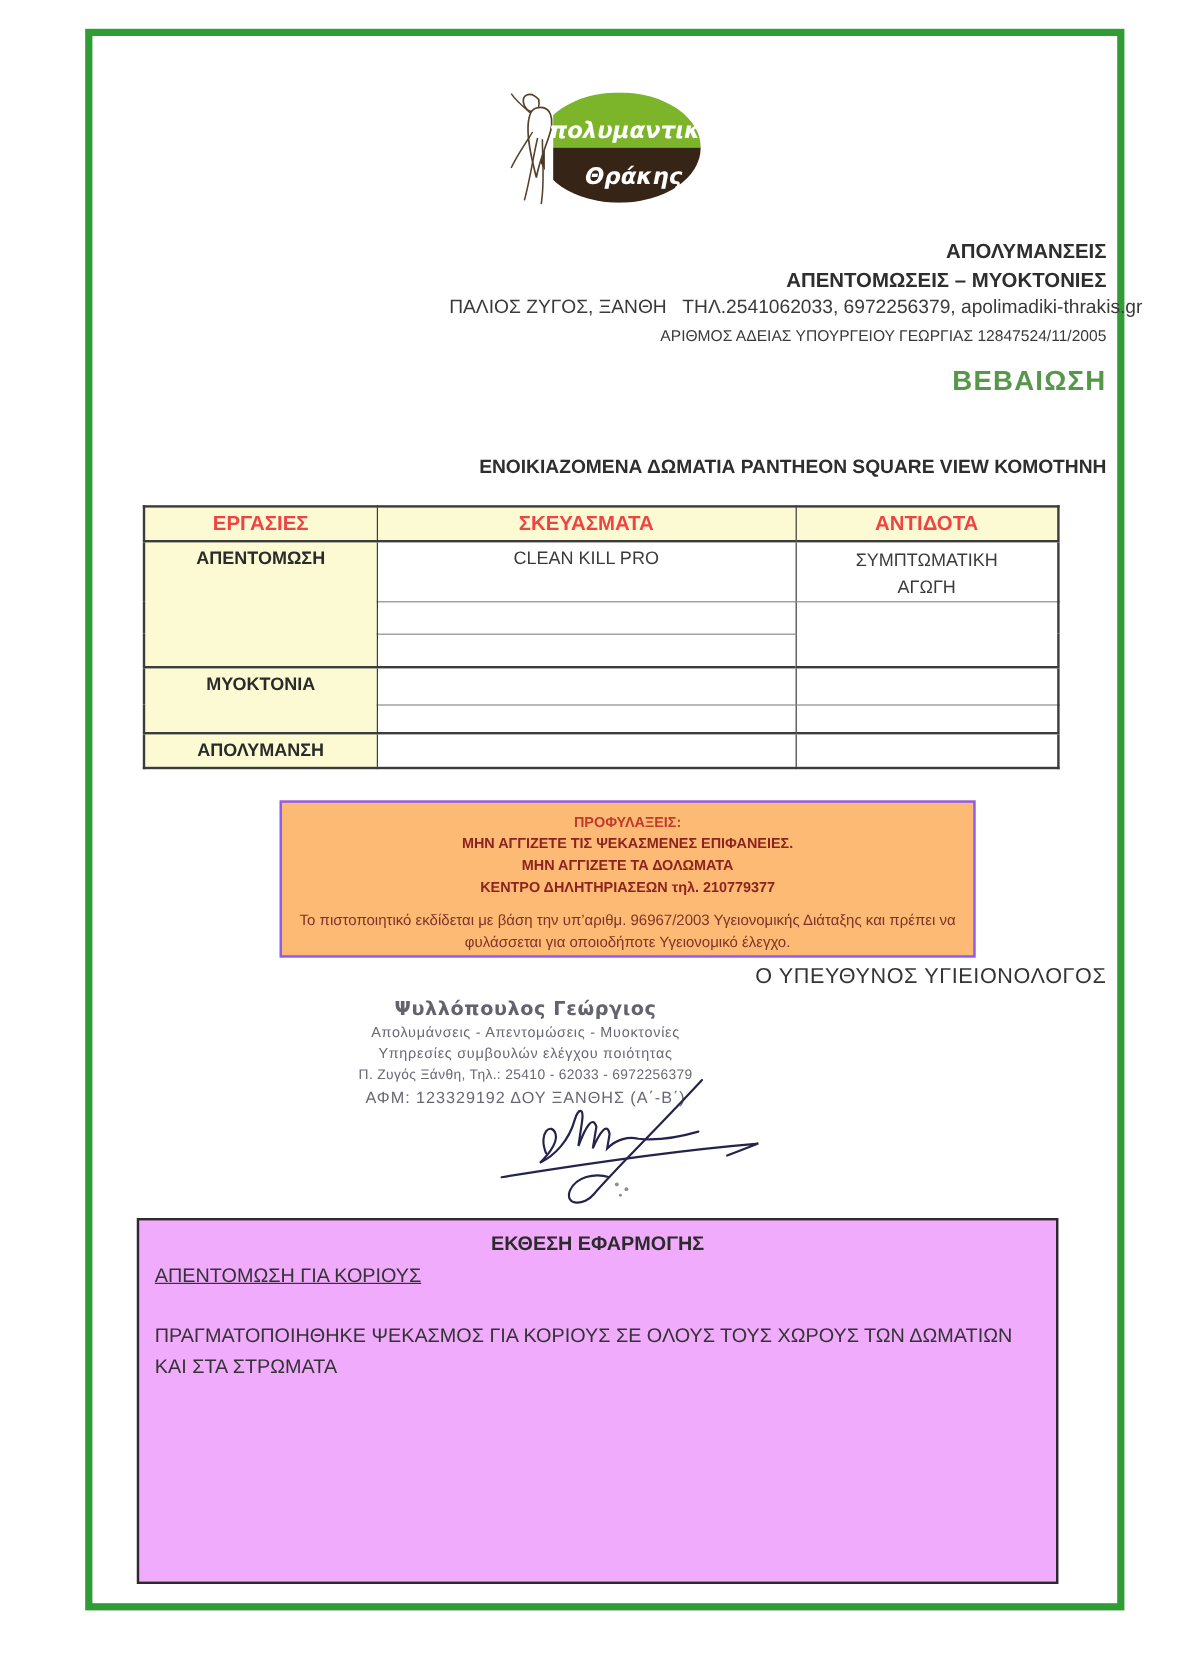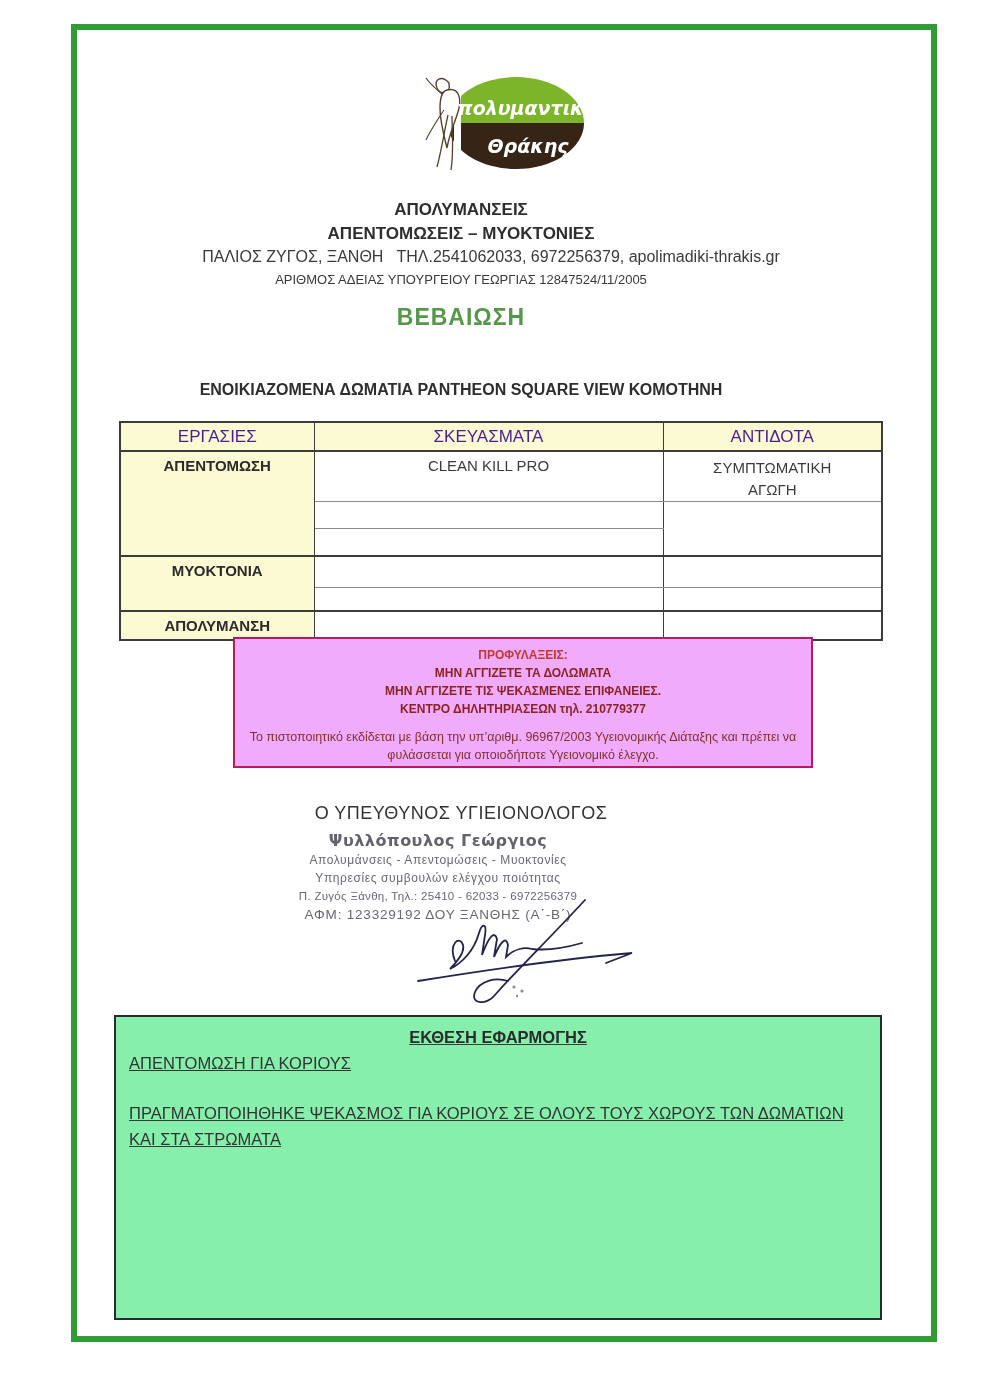--- a/index.html
+++ b/index.html
@@ -7,66 +7,66 @@
     position:relative; width:990px; height:1400px; background:#ffffff;
     font-family:"Liberation Sans", sans-serif; color:#3b3b3b; overflow:hidden;
   }
   .frame {
     position:absolute; left:71px; top:24px; width:854px; height:1306px;
     border:6px solid #2f9c34;
   }
   
   .logo-wrap { position:absolute; left:418px; top:70px; width:174px; height:112px; }
   
-  .cline { position:absolute; left:0; width:922px; text-align:center; }
+  .cline { position:absolute; left:0; width:922px; text-align:right; }
   .h1 { top:200px; font-size:17px; font-weight:bold; color:#2e2e2e; }
   .h2 { top:224px; font-size:17px; font-weight:bold; color:#2e2e2e; }
   .h3 { top:248px; font-size:16px; color:#3a3a3a; white-space:pre-wrap;padding-left:30px; }
   .h4 { top:272px; font-size:13px; color:#3a3a3a; }
   .doc-title { top:304px; font-size:23px; font-weight:bold; color:#56984a; letter-spacing:1px; }
   .stmt { top:355px; font-size:16px; color:#3a3a3a; }
   .stmt .date { color:#e5261f; font-weight:bold; }
   .loc { top:381px; font-size:16px; font-weight:bold; color:#2e2e2e; }
   
   table.work { position:absolute; left:119px; top:421px; width:762px; border-collapse:collapse; table-layout:fixed; border:2px solid #3c3c3c; }
   table.work th, table.work td { padding:0; margin:0; font-size:15px; vertical-align:top; }
   table.work th {
-    background:#fbfad2; color:#4c1d95; font-weight:normal; font-size:17px;
+    background:#fbfad2; color:#ef4444; font-weight:bold; font-size:17px;
     border:1px solid #3c3c3c; border-bottom:2px solid #3c3c3c; vertical-align:middle;
   }
   table.work td {
     border-left:1px solid #3c3c3c; border-right:1px solid #3c3c3c;
     border-top:1px solid #8c8c8c; border-bottom:1px solid #8c8c8c;
     text-align:center; padding-top:5px;
   }
   table.work td.task { background:#fbfad2; font-weight:bold; color:#2b2b2b; }
   table.work .group-end { border-bottom:2px solid #3c3c3c; }
   tr.r0{height:29px} tr.r1{height:49px} tr.r2{height:27px} tr.r3{height:28px}
   tr.r4{height:31px} tr.r5{height:24px} tr.r6{height:29px}
   .antidote-inner { max-width:150px; margin:0 auto; line-height:1.45; }
   
   .notice {
-    position:absolute; left:233px; top:637px; width:576px; height:120px;
-    background:#f0abfc; border:2px solid #be185d; text-align:center; padding-top:7px; box-sizing:content-box;
+    position:absolute; left:233px; top:667px; width:576px; height:120px;
+    background:#fdba74; border:2px solid #8b5cf6; text-align:center; padding-top:7px; box-sizing:content-box;
   }
   .notice .n-title { font-size:12px; font-weight:bold; color:#c03a2e; line-height:18px; }
   .notice .n-line { font-size:12px; font-weight:bold; color:#8d2321; line-height:18px; }
   .notice .n-par { margin-top:10px; font-size:12.5px; color:#82312a; line-height:18px; padding:0 12px; }
   
   .role { top:803px; font-size:18px; color:#333333; letter-spacing:0.5px; }
   .stamp { position:absolute; left:0; top:831px; width:876px; text-align:center; color:#686874; }
   .stamp .s-name { font-family:"DejaVu Sans", sans-serif; font-size:16px; font-weight:bold; line-height:20px; letter-spacing:0.5px; color:#63636e; }
   .stamp .s-l1, .stamp .s-l2 { font-size:12px; line-height:18px; letter-spacing:0.6px; }
   .stamp .s-l3 { font-size:11.5px; line-height:18px; letter-spacing:0.3px; }
   .stamp .s-l4 { font-size:13.5px; line-height:19px; letter-spacing:0.8px; }
   .sig { position:absolute; left:400px; top:893px; width:260px; height:122px; }
   
   .report {
     position:absolute; left:114px; top:1015px; width:764px; height:301px;
-    border:2px solid #2b2b2b; background:#86efac;text-decoration:underline;
+    border:2px solid #2b2b2b; background:#f0abfc;
   }
   .report .r-title { margin-top:11px; text-align:center; font-size:16.5px; font-weight:bold; color:#2b2b2b; }
   .report .r-sub { margin-top:7px; padding:0 13px; font-size:16.5px; color:#333333; text-decoration:underline; }
   .report .r-body { margin-top:27px; padding:0 13px; font-size:16.5px; color:#333333; line-height:26px; }
 </style>
 </head>
 <body>
 
 <div class="page">
 
@@ -144,22 +144,22 @@
     <tr class="r6">
       <td class="task">ΑΠΟΛΥΜΑΝΣΗ</td>
       <td></td>
       <td></td>
     </tr>
   </tbody>
     </table>
 
   <div class="notice">
     <div class="n-title">ΠΡΟΦΥΛΑΞΕΙΣ:</div>
+    <div class="n-line">ΜΗΝ ΑΓΓΙΖΕΤΕ ΤΙΣ ΨΕΚΑΣΜΕΝΕΣ ΕΠΙΦΑΝΕΙΕΣ.</div>
     <div class="n-line">ΜΗΝ ΑΓΓΙΖΕΤΕ ΤΑ ΔΟΛΩΜΑΤΑ</div>
-    <div class="n-line">ΜΗΝ ΑΓΓΙΖΕΤΕ ΤΙΣ ΨΕΚΑΣΜΕΝΕΣ ΕΠΙΦΑΝΕΙΕΣ.</div>
     <div class="n-line">ΚΕΝΤΡΟ ΔΗΛΗΤΗΡΙΑΣΕΩΝ τηλ. 210779377</div>
     <div class="n-par">Το πιστοποιητικό εκδίδεται με βάση την υπ’αριθμ. 96967/2003 Υγειονομικής Διάταξης και πρέπει να φυλάσσεται για οποιοδήποτε Υγειονομικό έλεγχο.</div>
   </div>
 
   <div class="cline role">Ο ΥΠΕΥΘΥΝΟΣ ΥΓΙΕΙΟΝΟΛΟΓΟΣ</div>
   <div class="stamp">
     <div class="s-name">Ψυλλόπουλος Γεώργιος</div>
     <div class="s-l1">Απολυμάνσεις - Απεντομώσεις - Μυοκτονίες</div>
     <div class="s-l2">Υπηρεσίες συμβουλών ελέγχου ποιότητας</div>
     <div class="s-l3">Π. Ζυγός Ξάνθη, Τηλ.: 25410 - 62033 - 6972256379</div>

